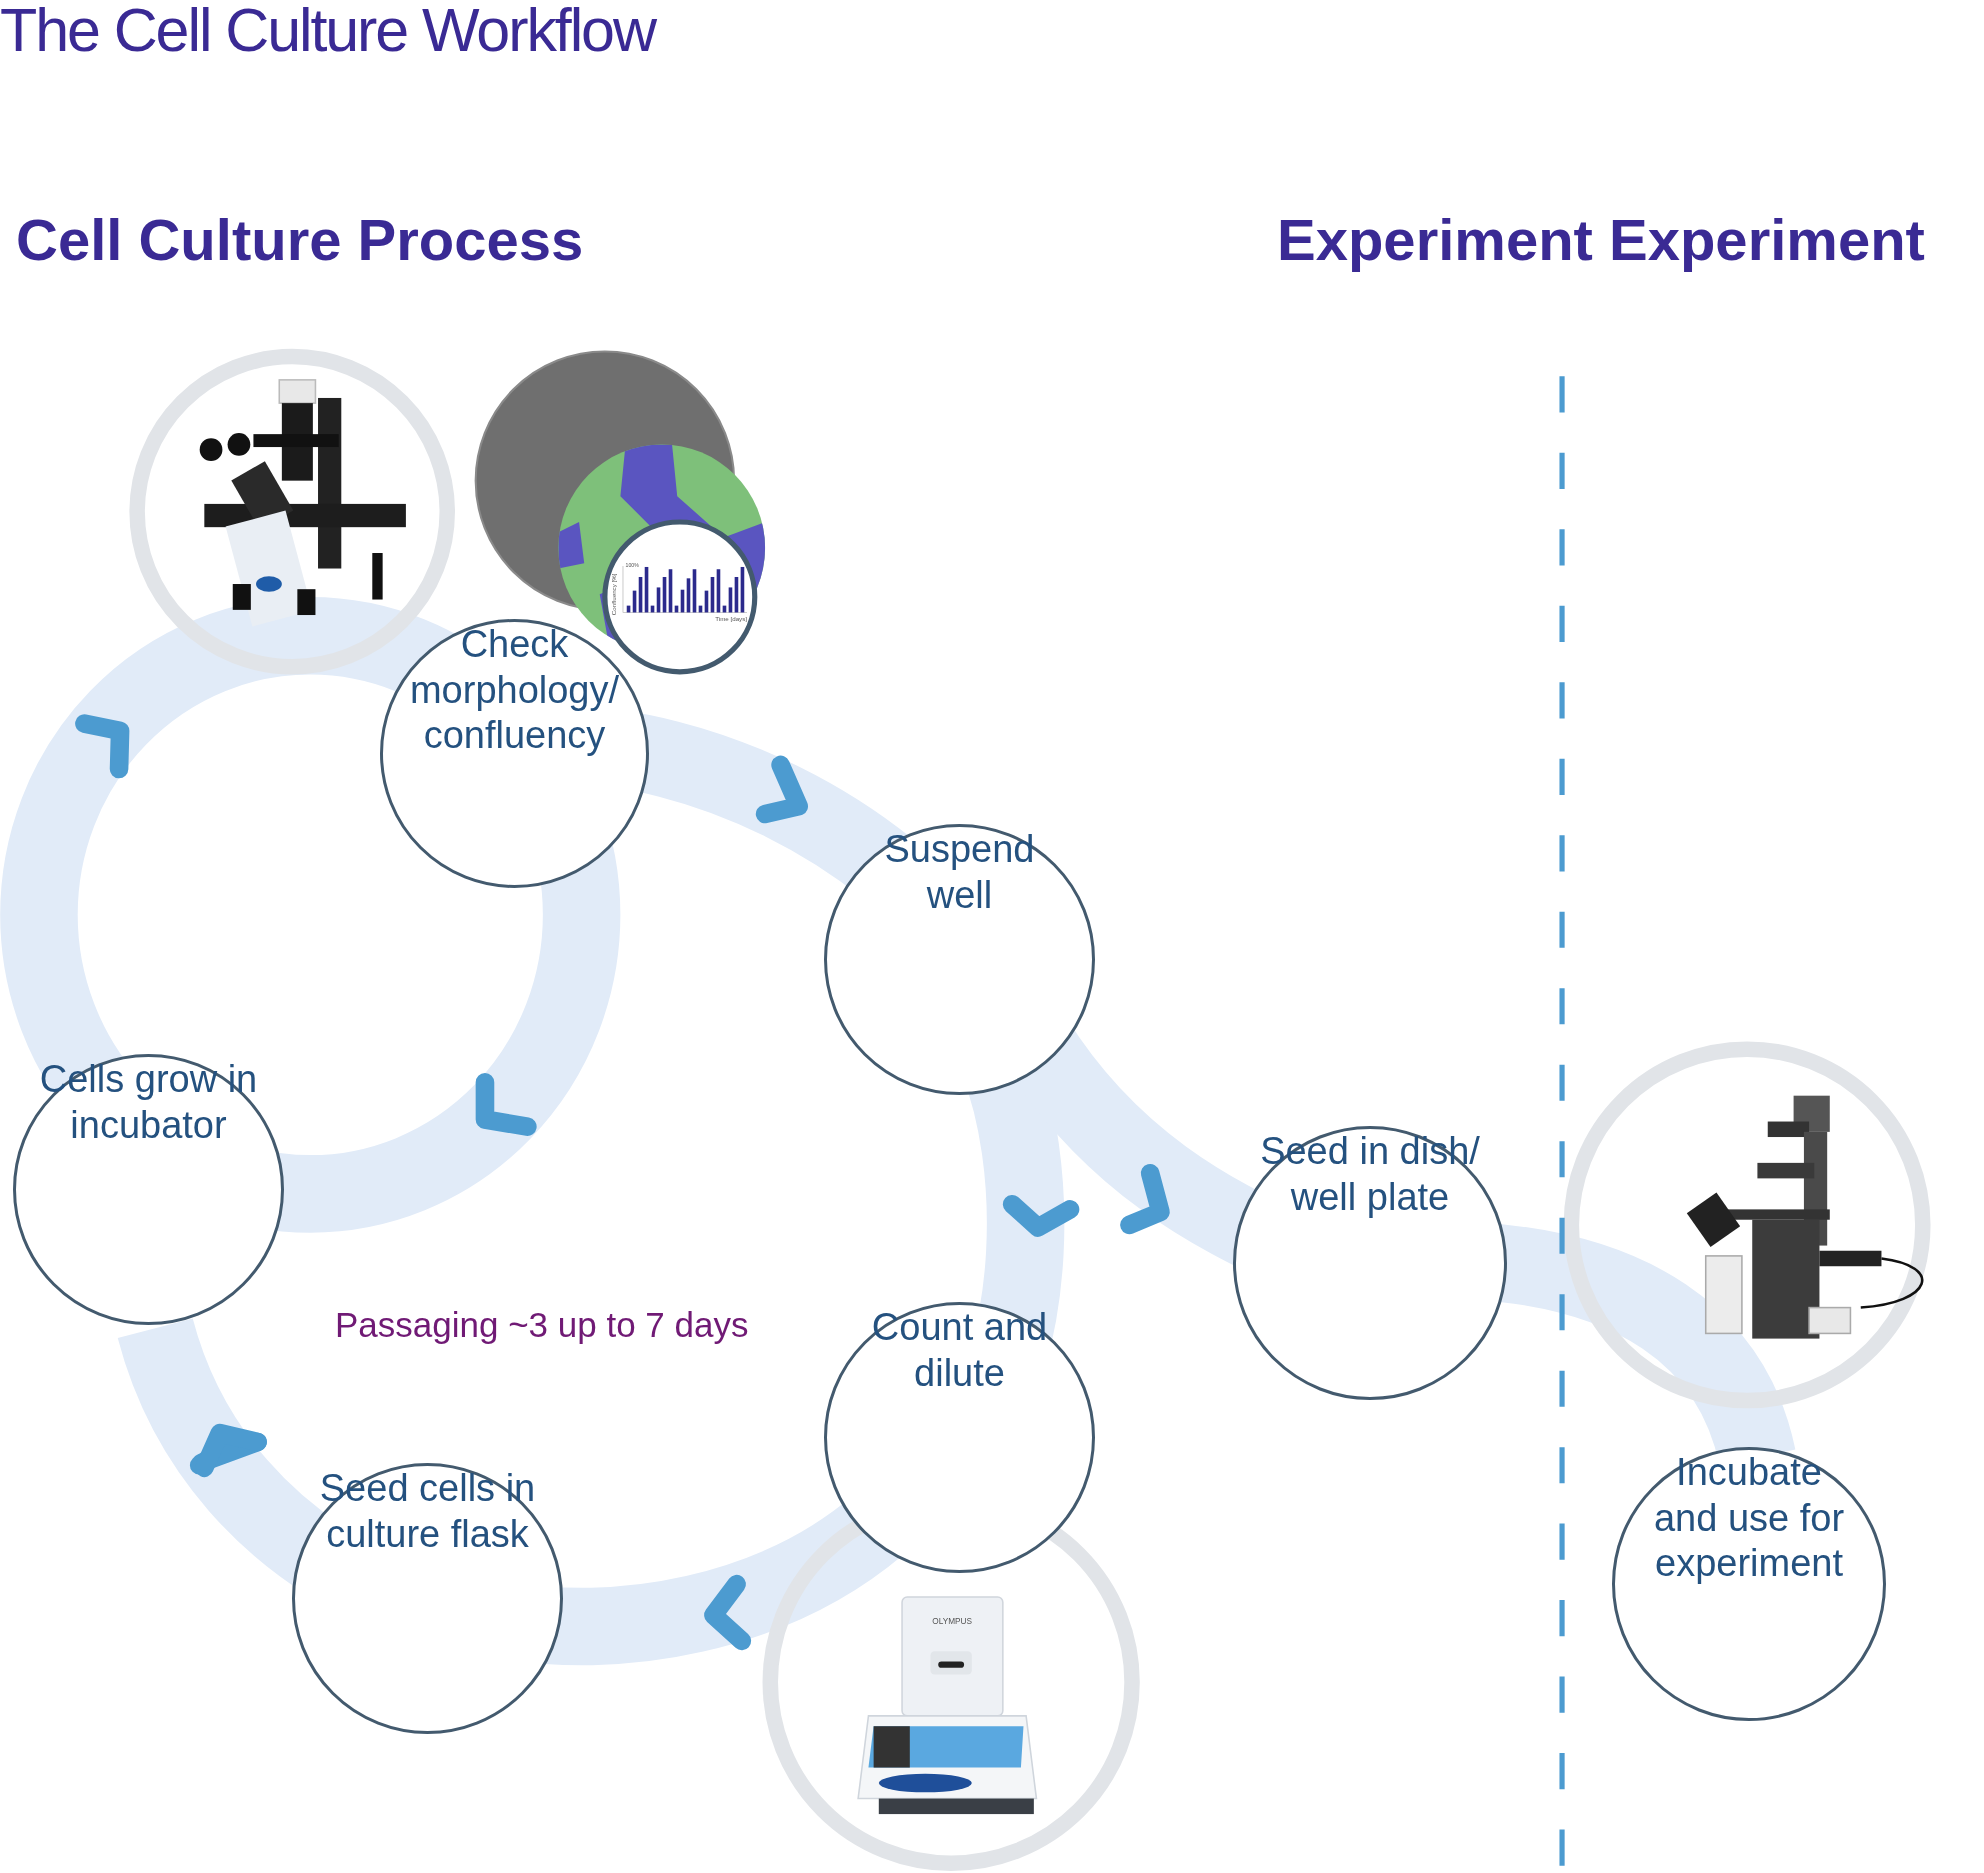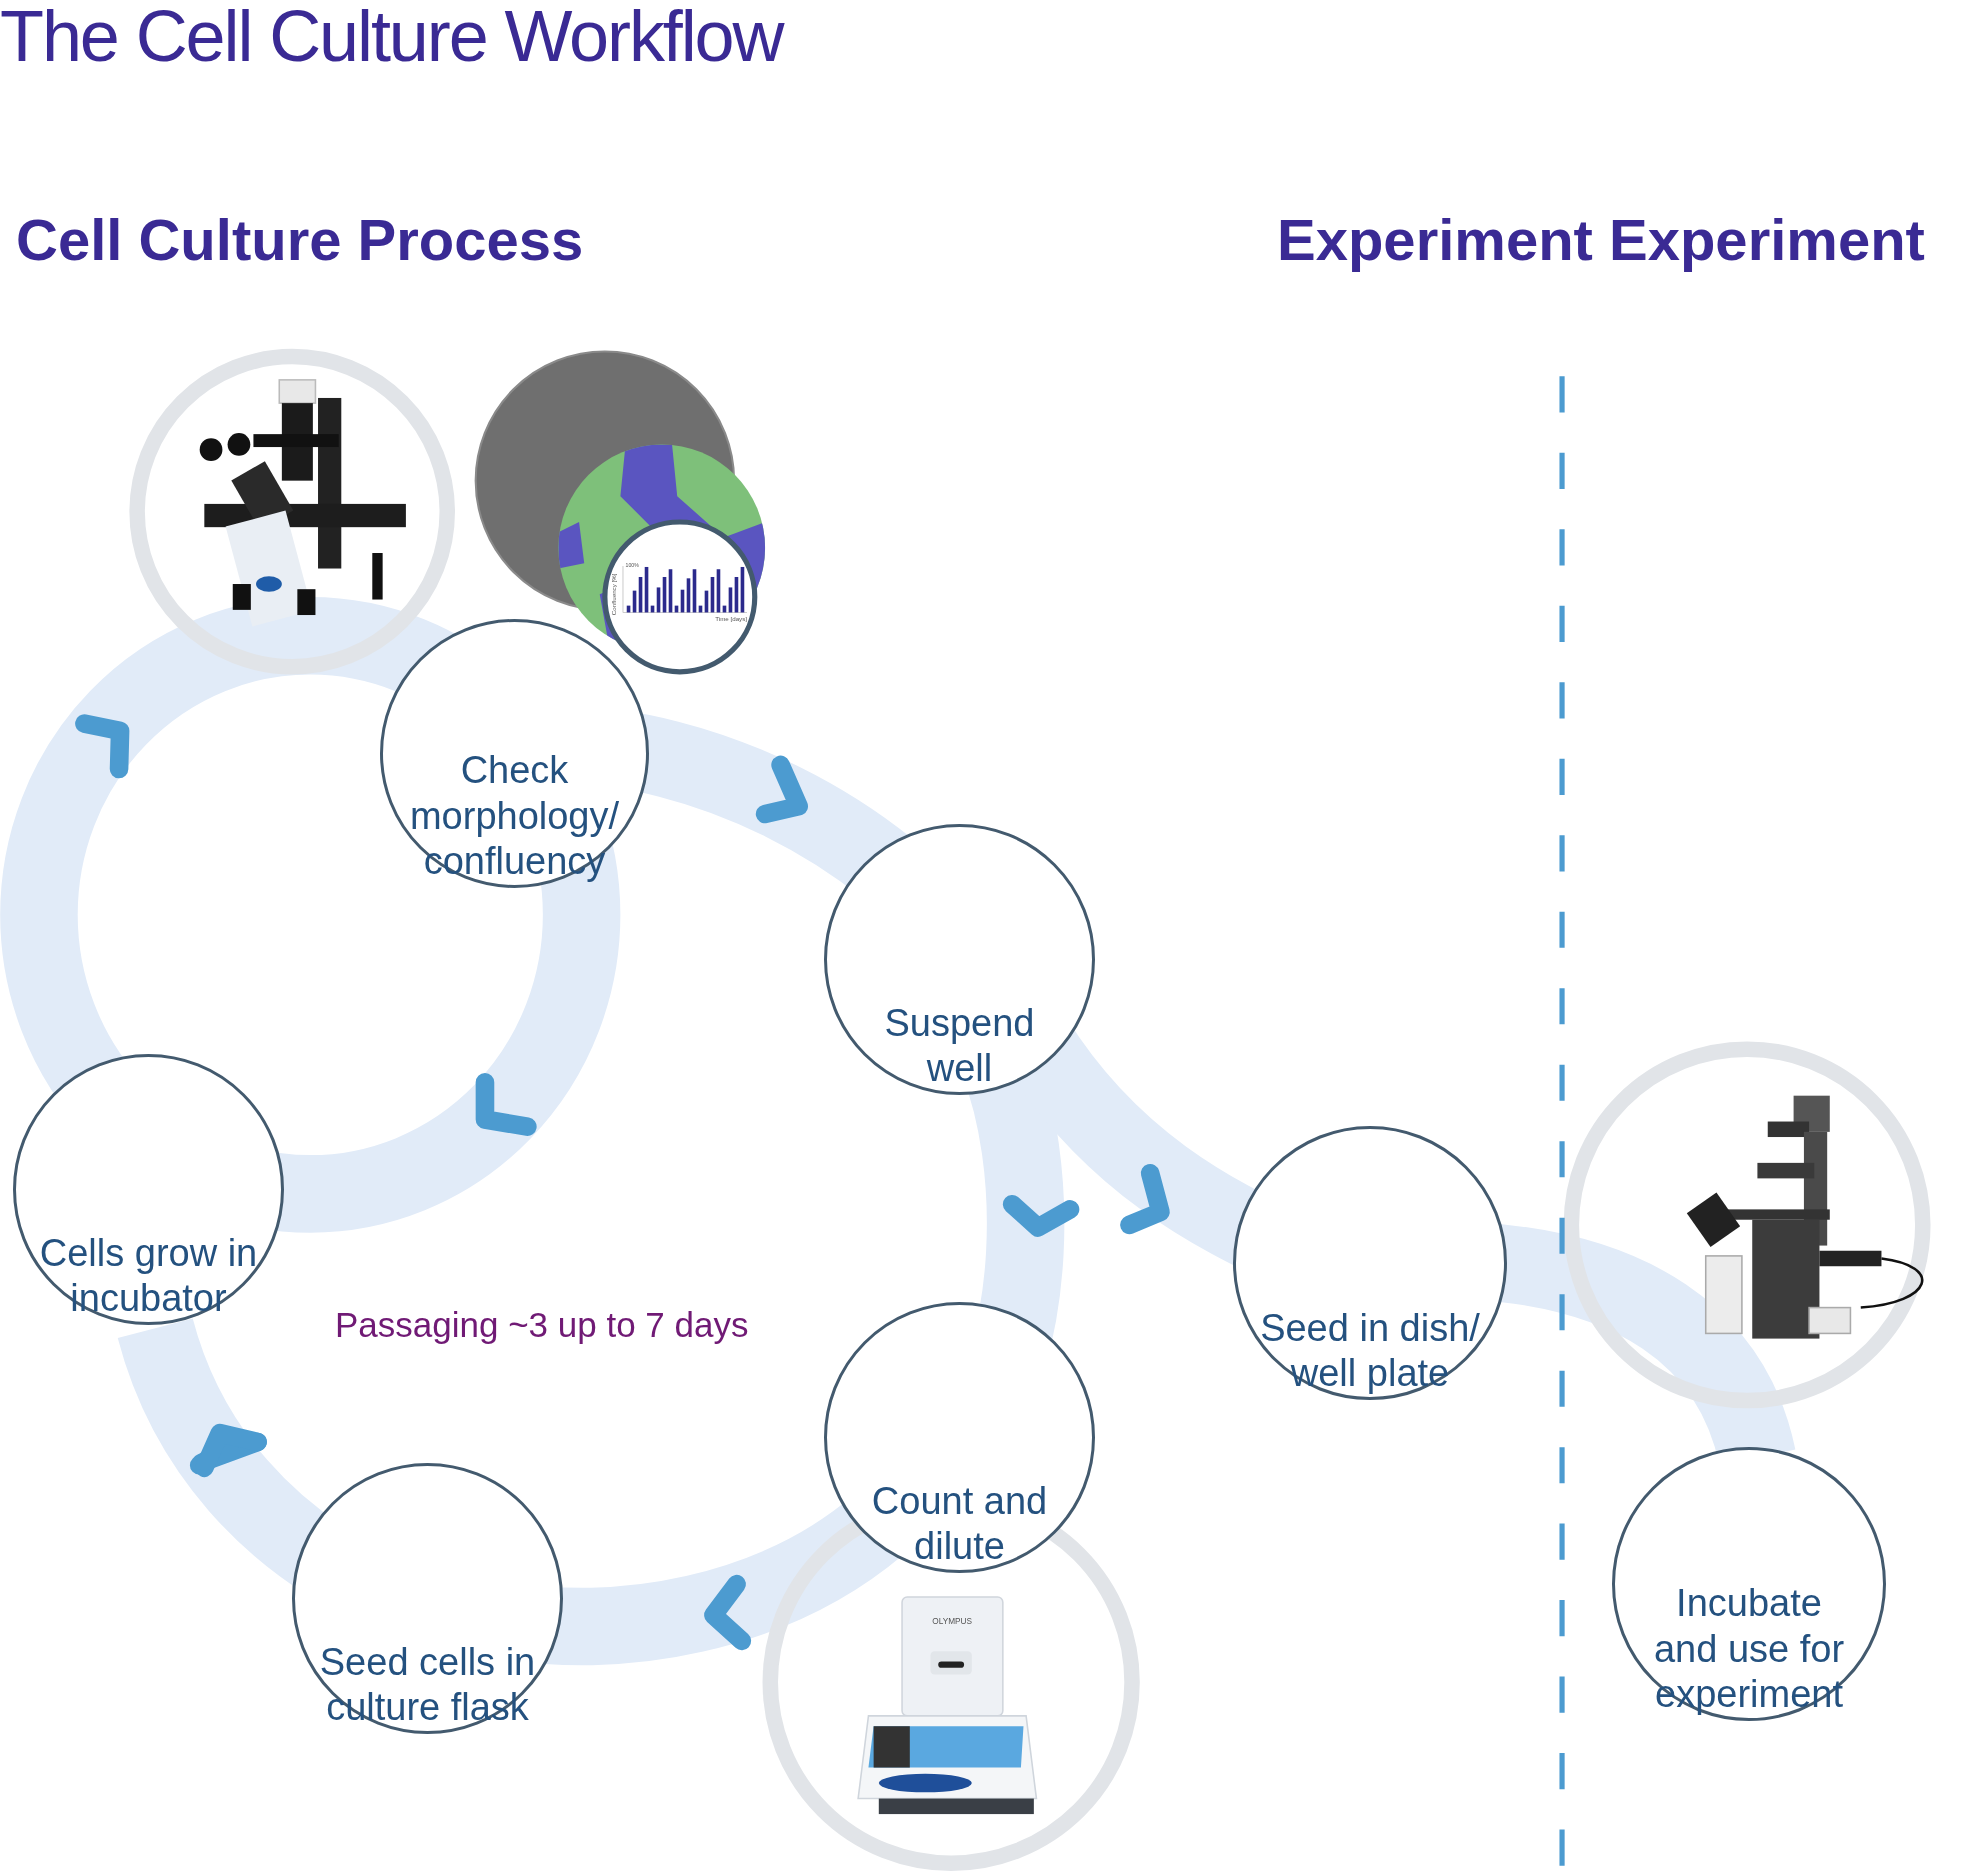--- a/index.html
+++ b/index.html
@@ -1,25 +1,25 @@
 <!DOCTYPE html>
 <html style="font-size:8.3px"><head>
 <meta charset="utf-8">
 <style>
   html, body { margin: 0; padding: 0; background: #ffffff; }
   body { width: 1985px; height: 1873px; position: relative; overflow: hidden;
          font-family: "Liberation Sans", sans-serif; }
   #canvas { position: absolute; left: 0; top: 0; }
-  .title { position: absolute; left: 0; top: 0; font-size: 72px; color: #3a2a94;
+  .title { position: absolute; left: 0; top: 0; font-size: 61px; color: #3a2a94;
            font-weight: normal; letter-spacing: -2.1px; line-height: 1; white-space: nowrap; margin: 0; }
   .section { position: absolute; font-size: 58px; font-weight: bold; color: #3a2a94;
              white-space: nowrap; line-height: 1; margin: 16px; }
   .step { position: absolute; border: 3.6px solid #435a6e; border-radius: 50%;
           background: #ffffff; box-sizing: border-box; display: flex;
-          align-items: flex-end; justify-content: center; text-align: center; }
+          align-items: flex-start; justify-content: center; text-align: center; }
   .step span { color: #24517f; font-size: 38px; line-height: 1.2; white-space: pre-line;
                display: block; }
   .note { position: absolute; font-size: 35px; color: #701a75; white-space: nowrap; }
 </style>
 </head>
 <body>
 
 <svg id="canvas" width="1985" height="1873" viewBox="0 0 3840 3624">
 
   <g fill="none" stroke="#e1ebf8" stroke-width="150">

